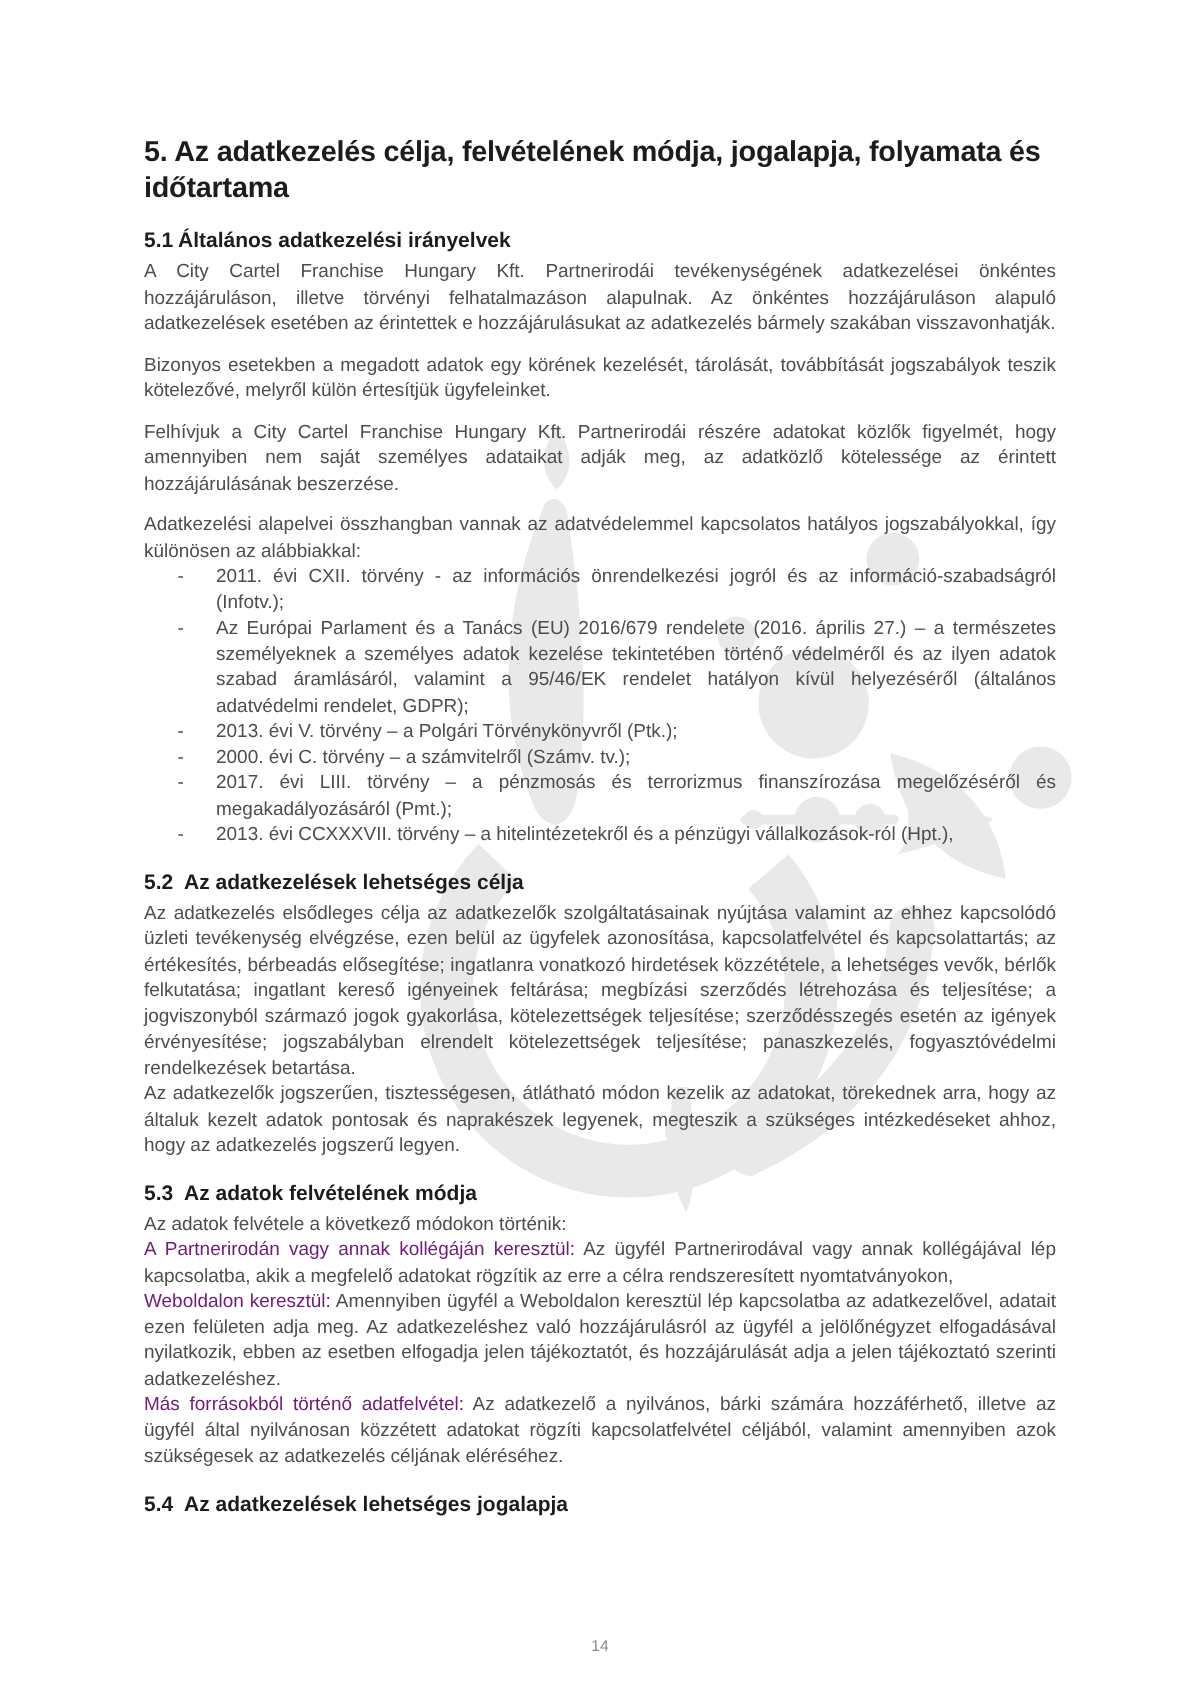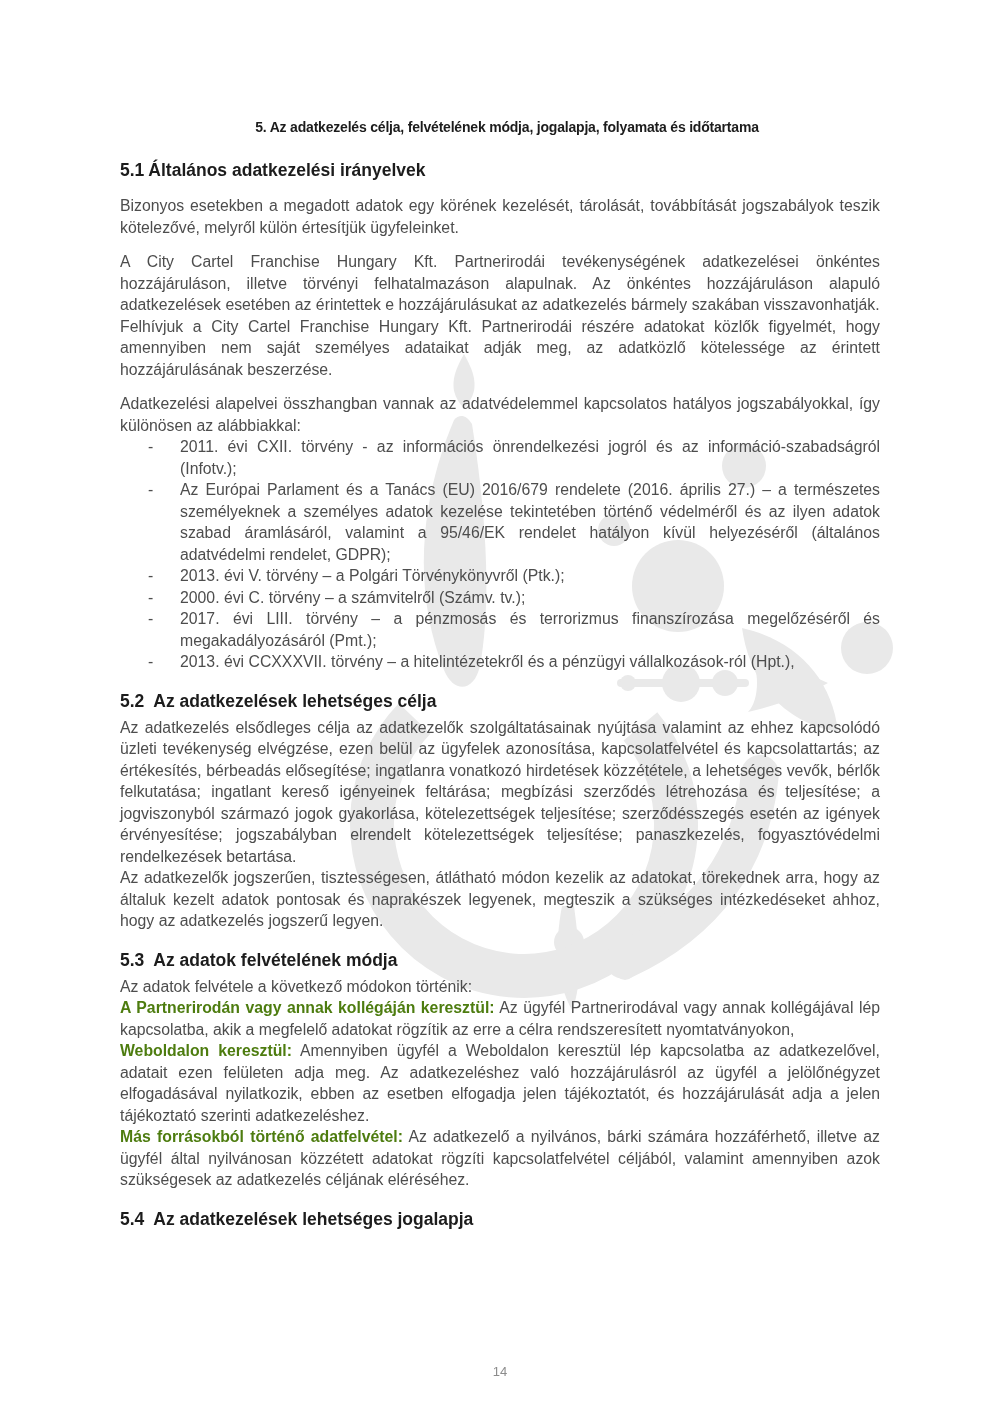--- a/index.html
+++ b/index.html
@@ -11,22 +11,22 @@
     font-family:"Liberation Sans", sans-serif;
   }
   .watermark {
     position:absolute; left:322px; top:348px;
     width:580px; height:690px;
     z-index:0;
   }
   .content { position:relative; z-index:1; padding:112px 120px 0 120px; }
 
   .doc-title {
-    font-size:14px; line-height:30px; font-weight:800;
-    color:#1c1c1c; margin:0 -14px 16px 0; letter-spacing:-0.2px;text-align:center;
+    font-size:24px; line-height:30px; font-weight:800;
+    color:#1c1c1c; margin:0 -14px 16px 0; letter-spacing:-0.2px;
   }
   .sec-h {
     font-size:17.5px; line-height:24px; font-weight:800;
     color:#1c1c1c; margin:16px 0 4px 0;
   }
   .sec-h.first { margin-top:0; }
   .sec-h .num  { margin-right:9px; }
   .sec-h .num.wide { margin-right:4px; }
 
   p.body {
@@ -36,21 +36,21 @@
   p.body.nogap { margin-bottom:0; }
 
   ul.law-list { list-style:none; margin:0 0 0 0; padding:0; }
   ul.law-list li {
     position:relative; padding-left:60px;
     font-size:15.8px; line-height:21.5px; color:#4d4d4d;
     text-align:justify;
   }
   ul.law-list .dash { position:absolute; left:28px; top:0; }
 
-  .lead { font-weight:bold; color:#4d7c0f; }
+  .lead { font-weight:normal; color:#701a75; }
 
   .page-num {
     position:absolute; left:0; right:0; top:1364px;
     text-align:center; font-size:13px; color:#8c8c8c; z-index:1;
   }
 </style>
 </head>
 <body>
 
 <div class="page">
@@ -86,22 +86,22 @@
     <path d="M302 612 C384 574 430 510 438 426" fill="none" stroke="#e9e9e9" stroke-width="38" stroke-linecap="round"></path>
   </svg>
 
   <div class="content">
 
     <h1 class="doc-title">5. Az adatkezelés célja, felvételének módja, jogalapja, folyamata és időtartama</h1>
 
     <h2 class="sec-h first">
       <span class="num wide">5.1</span><span>Általános adatkezelési irányelvek</span>
     </h2>
+    <p class="body nogap">A City Cartel Franchise Hungary Kft. Partnerirodái tevékenységének adatkezelései önkéntes hozzájáruláson, illetve törvényi felhatalmazáson alapulnak. Az önkéntes hozzájáruláson alapuló adatkezelések esetében az érintettek e hozzájárulásukat az adatkezelés bármely szakában visszavonhatják.</p>
     <p class="body" style="margin-top:13px;">Bizonyos esetekben a megadott adatok egy körének kezelését, tárolását, továbbítását jogszabályok teszik kötelezővé, melyről külön értesítjük ügyfeleinket.</p>
-    <p class="body nogap">A City Cartel Franchise Hungary Kft. Partnerirodái tevékenységének adatkezelései önkéntes hozzájáruláson, illetve törvényi felhatalmazáson alapulnak. Az önkéntes hozzájáruláson alapuló adatkezelések esetében az érintettek e hozzájárulásukat az adatkezelés bármely szakában visszavonhatják.</p>
     <p class="body">Felhívjuk a City Cartel Franchise Hungary Kft. Partnerirodái részére adatokat közlők figyelmét, hogy amennyiben nem saját személyes adataikat adják meg, az adatközlő kötelessége az érintett hozzájárulásának beszerzése.</p>
     <p class="body nogap">Adatkezelési alapelvei összhangban vannak az adatvédelemmel kapcsolatos hatályos jogszabályokkal, így különösen az alábbiakkal:</p>
     <ul class="law-list">
       <li>
         <span class="dash">-</span>
         <span>2011. évi CXII. törvény - az információs önrendelkezési jogról és az információ-szabadságról (Infotv.);</span>
       </li>
       <li>
         <span class="dash">-</span>
         <span>Az Európai Parlament és a Tanács (EU) 2016/679 rendelete (2016. április 27.) – a természetes személyeknek a személyes adatok kezelése tekintetében történő védelméről és az ilyen adatok szabad áramlásáról, valamint a 95/46/EK rendelet hatályon kívül helyezéséről (általános adatvédelmi rendelet, GDPR);</span>

